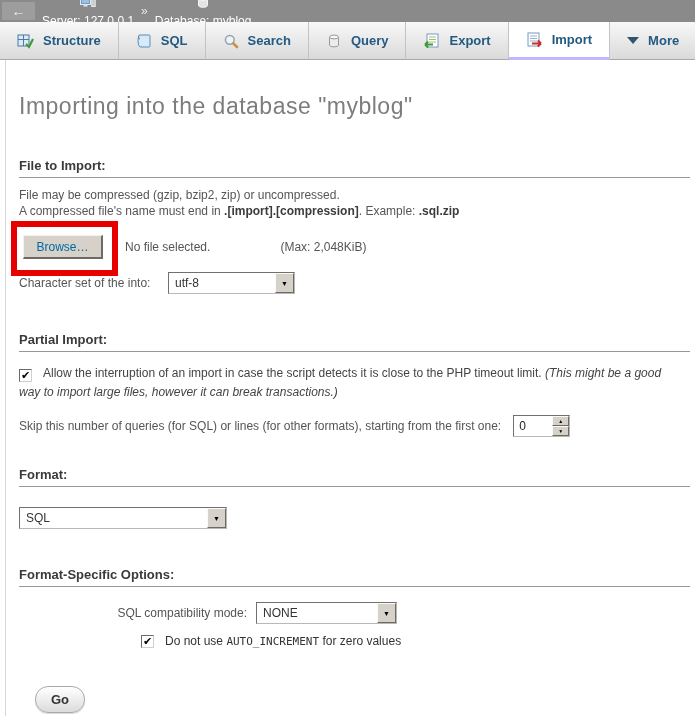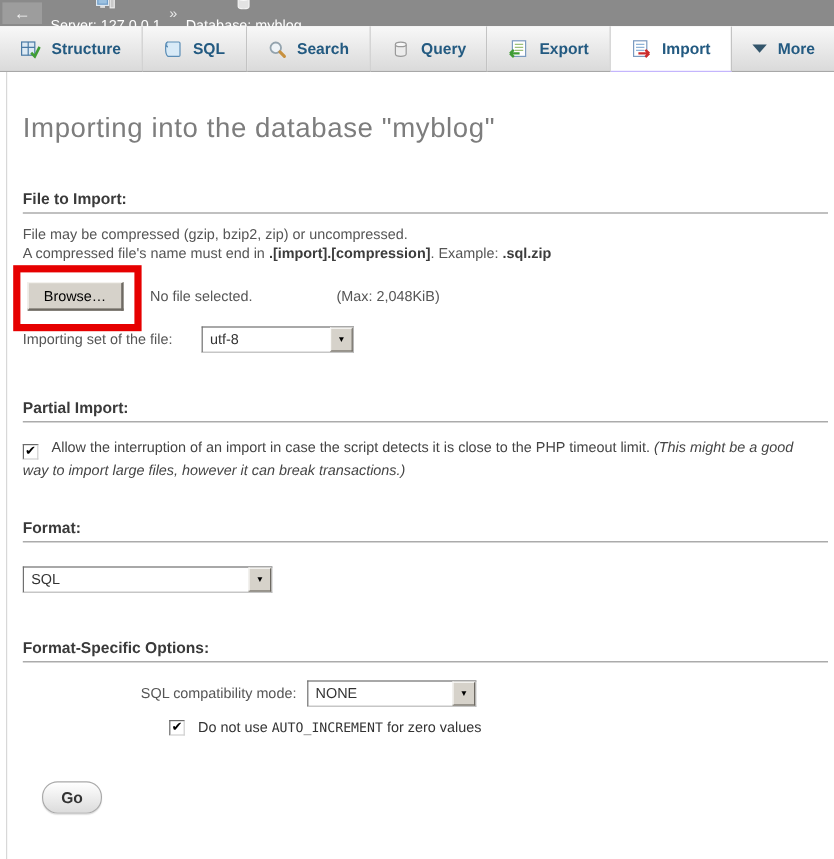--- a/index.html
+++ b/index.html
@@ -24,21 +24,21 @@
   .crumb-sep { color:#e8e8e8; font-size:12px; }
 
   
   .tabbar { height:38px; display:flex; background:#fff; }
   .tab {
     display:flex; align-items:center; gap:9px; padding:0 17px;
     background:linear-gradient(#f8f8f8,#dadada);
     border-right:1px solid #c3c3c3; border-bottom:1px solid #a8a8a8;
     color:#235a81; font-weight:bold; font-size:13px; cursor:pointer; white-space:nowrap;
   }
-  .tab.active { background:#fff; border-bottom:1px solid #c4b5fd; }
+  .tab.active { background:#fff; border-bottom:3px solid #c4b5fd; }
   .tab-filler { flex:1; background:linear-gradient(#f1f1f1,#dedede); border-bottom:1px solid #a8a8a8; }
   .chev-down {
     width:0; height:0; border-left:6px solid transparent; border-right:6px solid transparent;
     border-top:7px solid #33556b; display:inline-block;
   }
 
   
   .content {
     position:relative; margin-left:5px; border-left:1px solid #d8d8d8;
     padding:0 4px 0 13px; height:656px;
@@ -53,21 +53,21 @@
   }
   .section-h.tight { margin-top:30px; }
   .para { margin-top:9px; line-height:16px; color:#555; }
   .para b { color:#3c3c3c; }
 
   .form-row { display:flex; align-items:center; color:#555; }
   .browse-row { margin-top:16px; }
   .browse-label { width:150px; }
   .browse-wrap { position:relative; margin-left:4px; }
   .browse-btn {
-    width:80px; height:24px; background:#d6d2ca; color:#000000; font-size:12px;
+    width:80px; height:24px; background:#d6d2ca; color:#0369a1; font-size:12px;
     font-family:"Liberation Sans","DejaVu Sans",sans-serif;
     border-top:1px solid #f4f2ee; border-left:1px solid #f4f2ee;
     border-right:2px solid #6e6a63; border-bottom:2px solid #6e6a63;
     cursor:pointer;
   }
   .red-annotation {
     position:absolute; left:-12px; top:-14px; width:107px; height:55px;
     border:6px solid #e60000; z-index:3; pointer-events:none;
   }
   .no-file { margin-left:22px; }
@@ -263,34 +263,44 @@
   <div class="form-row browse-row">
     <span class="browse-wrap">
       <button class="browse-btn">Browse…</button>
       <span class="red-annotation"></span>
     </span>
     <span class="no-file">No file selected.</span>
     <span class="max-size">(Max: 2,048KiB)</span>
   </div>
 
   <div class="form-row charset-row">
-    <span class="charset-label">Importing set of the file:</span>
+    <span class="charset-label">Character set of the into:</span>
     <span class="win-select w-charset">
       <span class="val">utf-8</span>
       <span class="btn">▼</span>
     </span>
   </div>
 
   
   <div class="section-h">Partial Import:</div>
 
   <div class="partial-para">
     <span class="checkbox">✔</span><span>Allow the interruption of an import in case the script detects it is close to the PHP timeout limit. </span><span class="italic">(This might be a good way to import large files, however it can break transactions.)</span>
   </div>
 
+  <div class="form-row skip-row">
+    <span>Skip this number of queries (for SQL) or lines (for other formats), starting from the first one:</span>
+    <span class="spinbox">
+      <span class="spin-val">0</span>
+      <span class="spin-btns">
+        <span class="spin-btn">▲</span>
+        <span class="spin-btn">▼</span>
+      </span>
+    </span>
+  </div>
 
   
   <div class="section-h tight">Format:</div>
 
   <div class="form-row format-select-row">
     <span class="win-select w-format">
       <span class="val">SQL</span>
       <span class="btn">▼</span>
     </span>
   </div>

